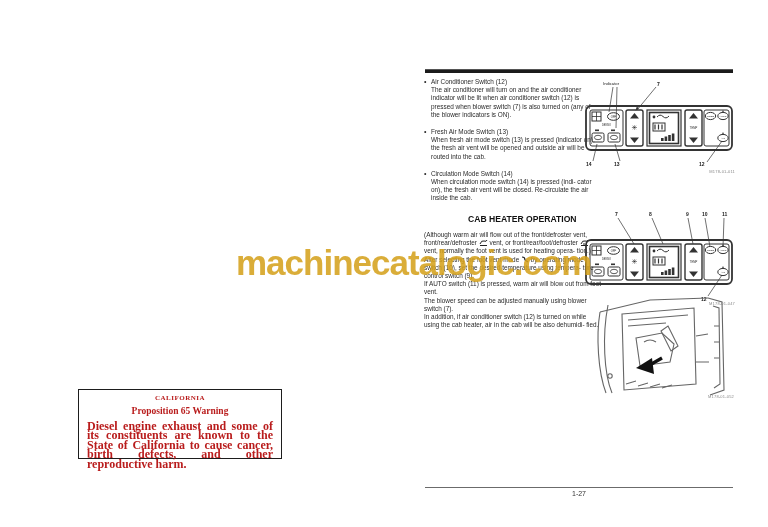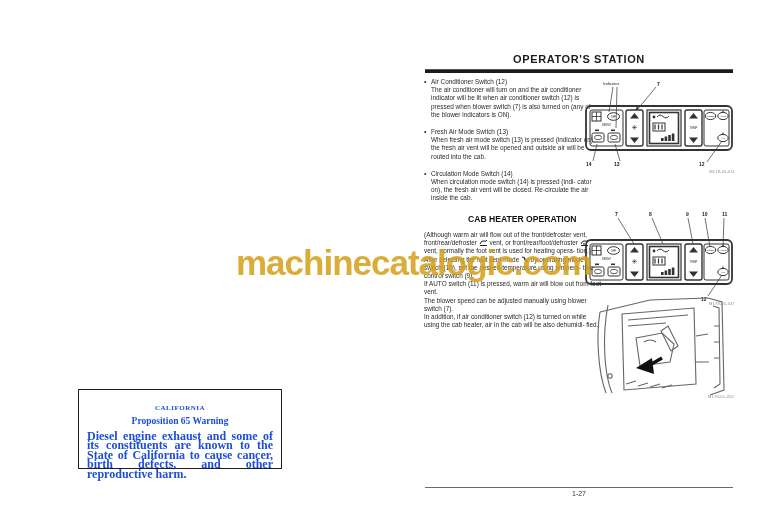--- a/index.html
+++ b/index.html
@@ -13,40 +13,39 @@
   .bullet{display:flex;margin-bottom:9px;}
   .bdot{width:7px;flex:none;font-size:7px;}
   .btitle{font-weight:normal;}
   .bbody{margin:0 0 0 0;}
   .sec-head{position:absolute;left:424px;top:214px;font-size:8.6px;font-weight:bold;color:#111;margin-left:44px;}
   .cabtext{position:absolute;left:424px;top:231px;width:177px;font-size:6.4px;line-height:8.2px;}
   .venticon{display:inline-block;vertical-align:-1px;}
   .fig{position:absolute;}
   .figcode{position:absolute;font-size:4px;color:#8a8a8a;letter-spacing:.2px;}
   .warnbox{position:absolute;left:78px;top:389px;width:186px;height:58px;
-           border:1.6px solid #1d1d1d;padding:14px 8px 6px 8px;
-           font-family:"Liberation Serif",serif;color:#1d4ed8;}
+           border:1.6px solid #1d1d1d;padding:4px 8px 6px 8px;
+           font-family:"Liberation Serif",serif;color:#b91c1c;}
   .warn-state{text-align:center;font-size:7px;font-weight:bold;letter-spacing:.5px;}
   .warn-title{text-align:center;font-size:9.5px;font-weight:bold;margin-top:4px;}
   .warn-body{font-size:12px;font-weight:bold;line-height:9.4px;margin-top:6px;text-align:justify;}
   .watermark{position:absolute;left:236px;top:243px;font-size:35px;font-weight:bold;
              letter-spacing:-1px;color:rgba(213,162,30,0.88);white-space:nowrap;z-index:5;}
   .foot-rule{position:absolute;left:425px;top:487px;width:308px;height:1px;background:#6b6b6b;}
   .pagenum{position:absolute;left:425px;top:490px;width:308px;text-align:center;font-size:7px;color:#333;}
   svg text{font-family:"Liberation Sans",sans-serif;fill:#222;}
   .callout{font-size:5px;font-weight:bold;}
   .co-line{stroke:#333;stroke-width:.7;fill:none;}
   .panel-stroke{stroke:#333;fill:none;}
 </style>
 </head>
 <body>
 
 <div class="page">
 
-  <div class="hdr">OPERATOR'S STATION</div>
   <div class="hdr-rule"></div>
 
   <div class="textcol">
     <div class="bullet">
       <span class="bdot">•</span>
       <span><span class="btitle">Air Conditioner Switch (12)</span><br>
       <span class="bbody">The air conditioner will turn on and the air conditioner indicator will be lit when air conditioner switch (12) is pressed when blower switch (7) is also turned on (any of the blower indicators is ON).</span></span>
     </div>
     <div class="bullet">
       <span class="bdot">•</span>

